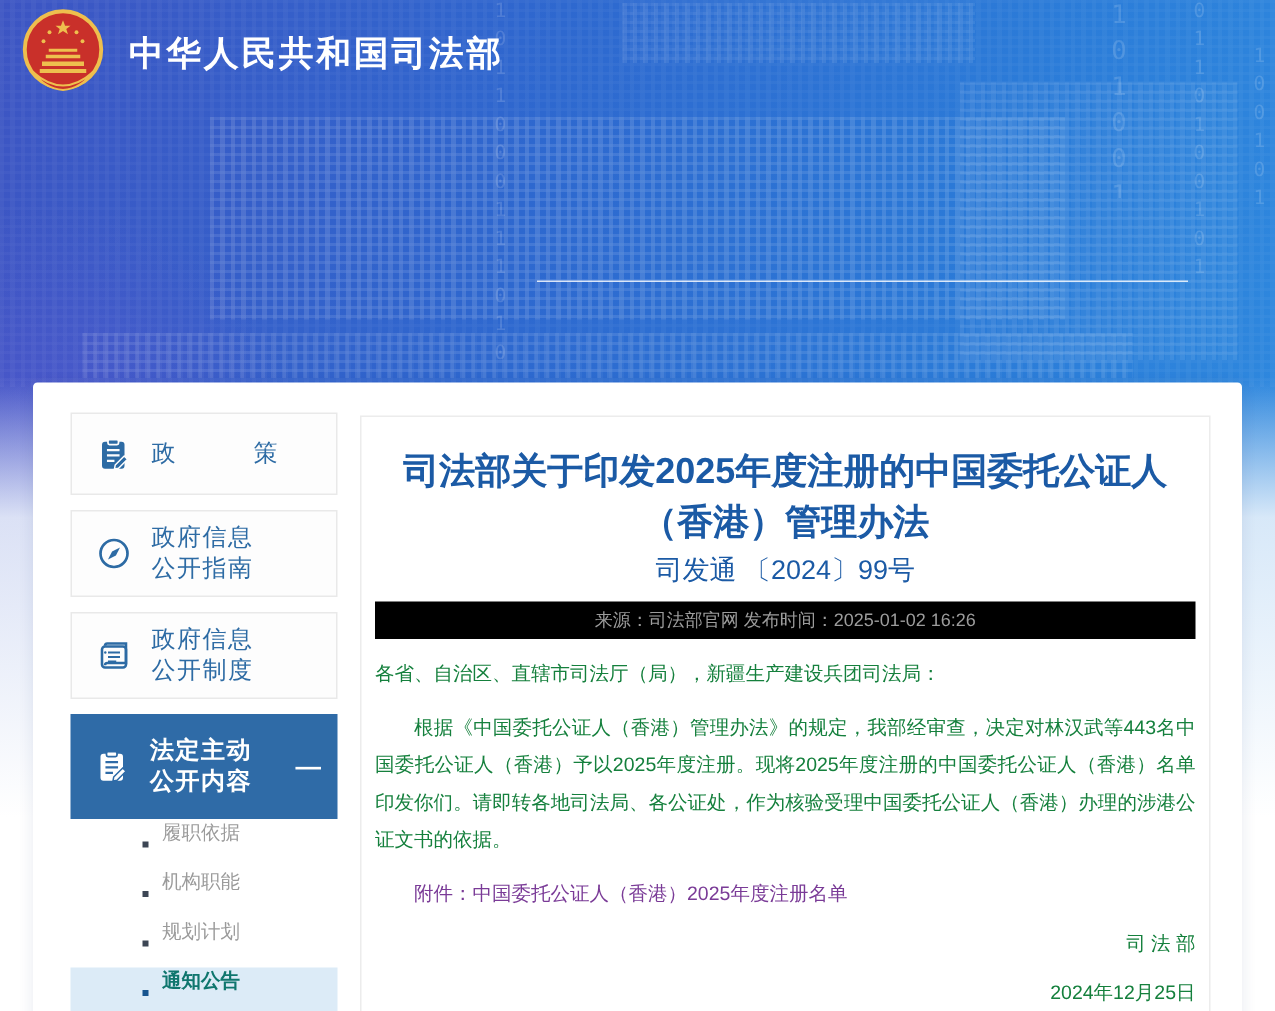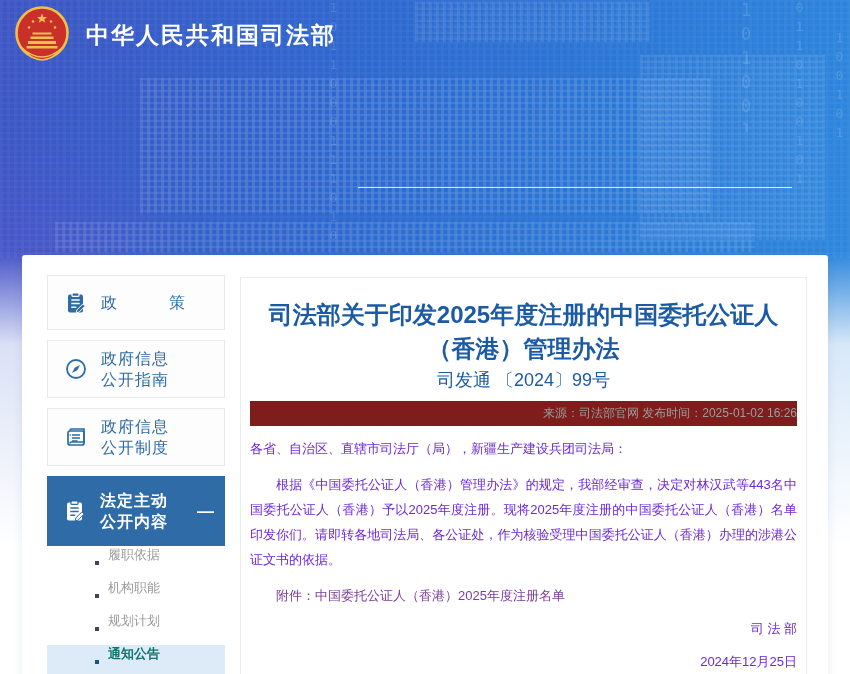--- a/index.html
+++ b/index.html
@@ -67,23 +67,23 @@
   .sub-item.active { background:#dcebf7; color:#0f766e; font-weight:700; }
   .sub-item.active .bullet { background:#17548f; }
 
   
   .content { position:absolute; left:218px; top:22px; width:567px; height:620px;
     border:1px solid #ececec; background:#fff; padding:0 9px; }
   .art-title { margin-top:20px; text-align:center; color:#1b5aa5; font-size:24px; font-weight:700;
     line-height:34px; }
   .doc-num { margin-top:2px; text-align:center; color:#1b5aa5; font-size:18px; font-weight:500;
     line-height:25px; }
-  .meta { margin-top:8px; background:#7f1d1d; color:#9c9c9c; font-size:12px; text-align:right;
+  .meta { margin-top:8px; background:#000000; color:#9c9c9c; font-size:12px; text-align:center;
     padding:4px 0; }
-  .bt { font-size:13px; color:#6d28d9; line-height:25px; text-align:justify; }
+  .bt { font-size:13px; color:#15803d; line-height:25px; text-align:justify; }
   .salutation { margin-top:10px; }
   .para { margin-top:11px; text-indent:2em; }
   .attachment { margin-top:11px; text-indent:2em; color:#7a3b97; cursor:pointer; }
   .signer { margin-top:8px; text-align:right; }
   .dateline { margin-top:8px; text-align:right; }
 </style>
 </head>
 <body>
 
 <div class="page">

